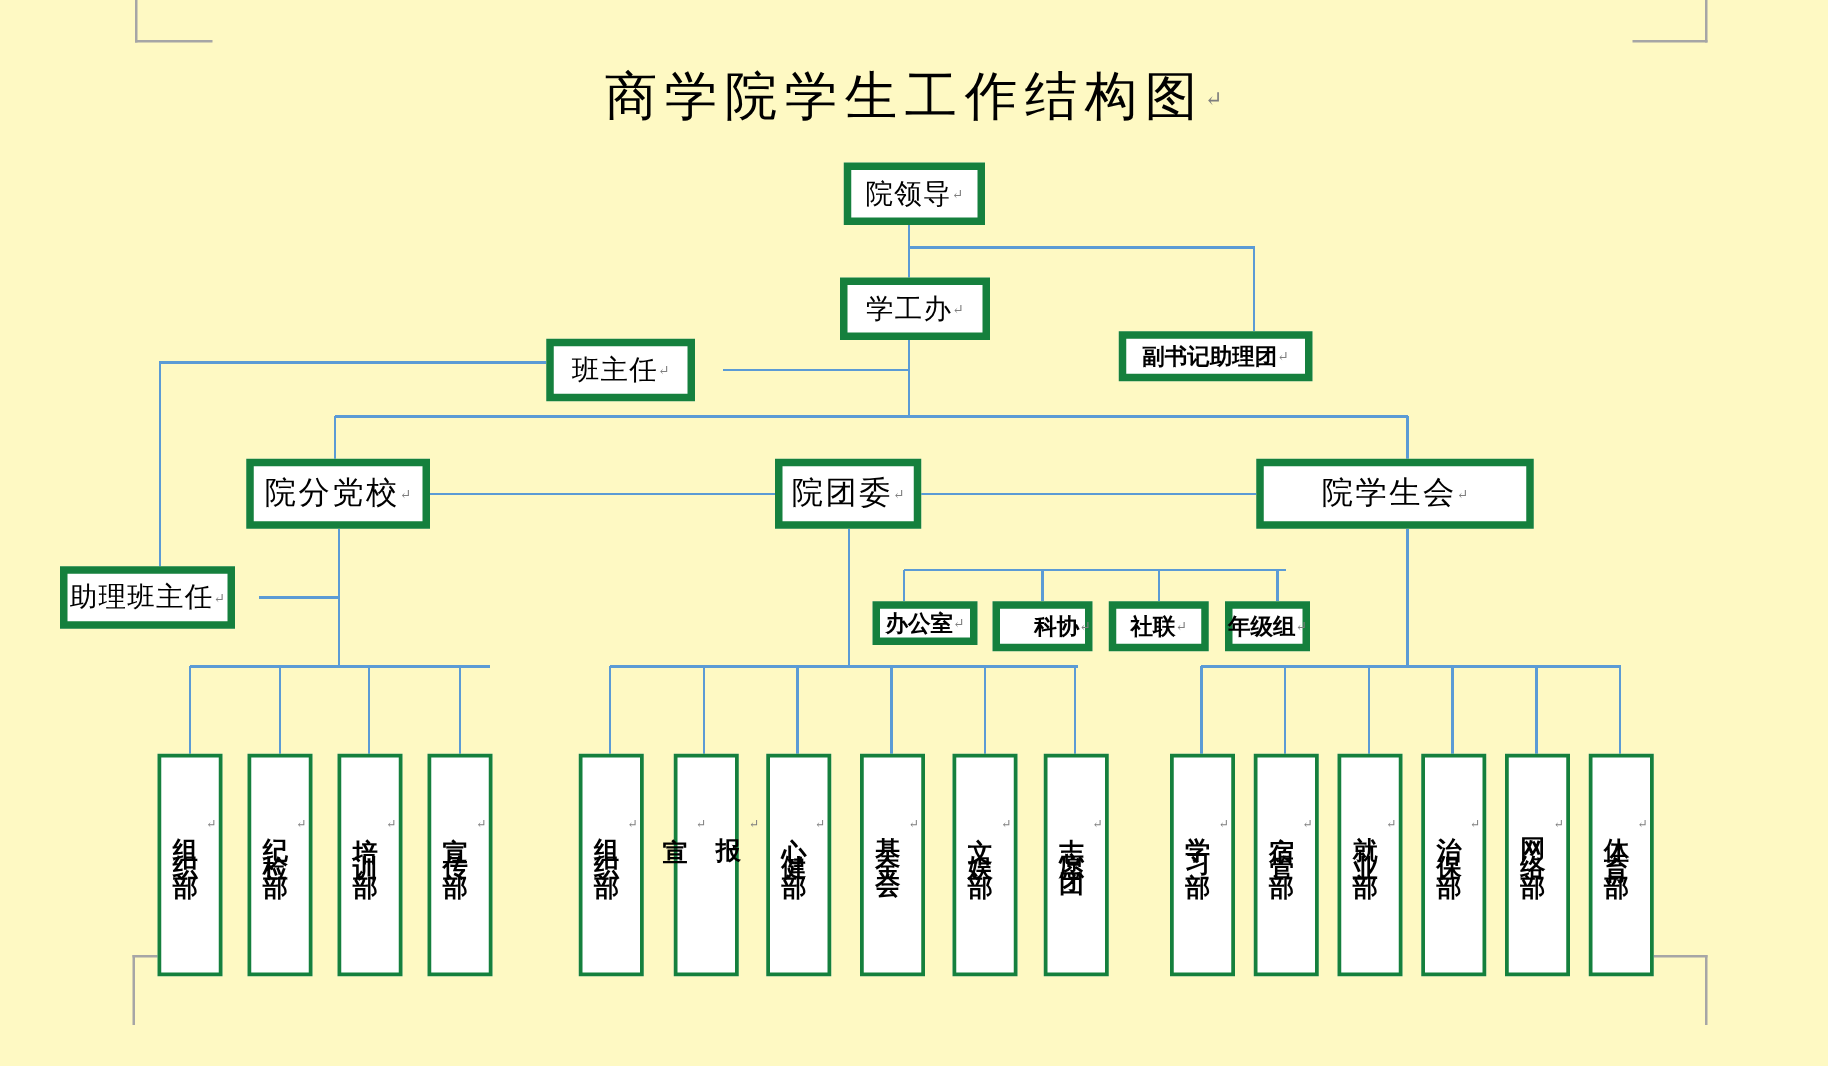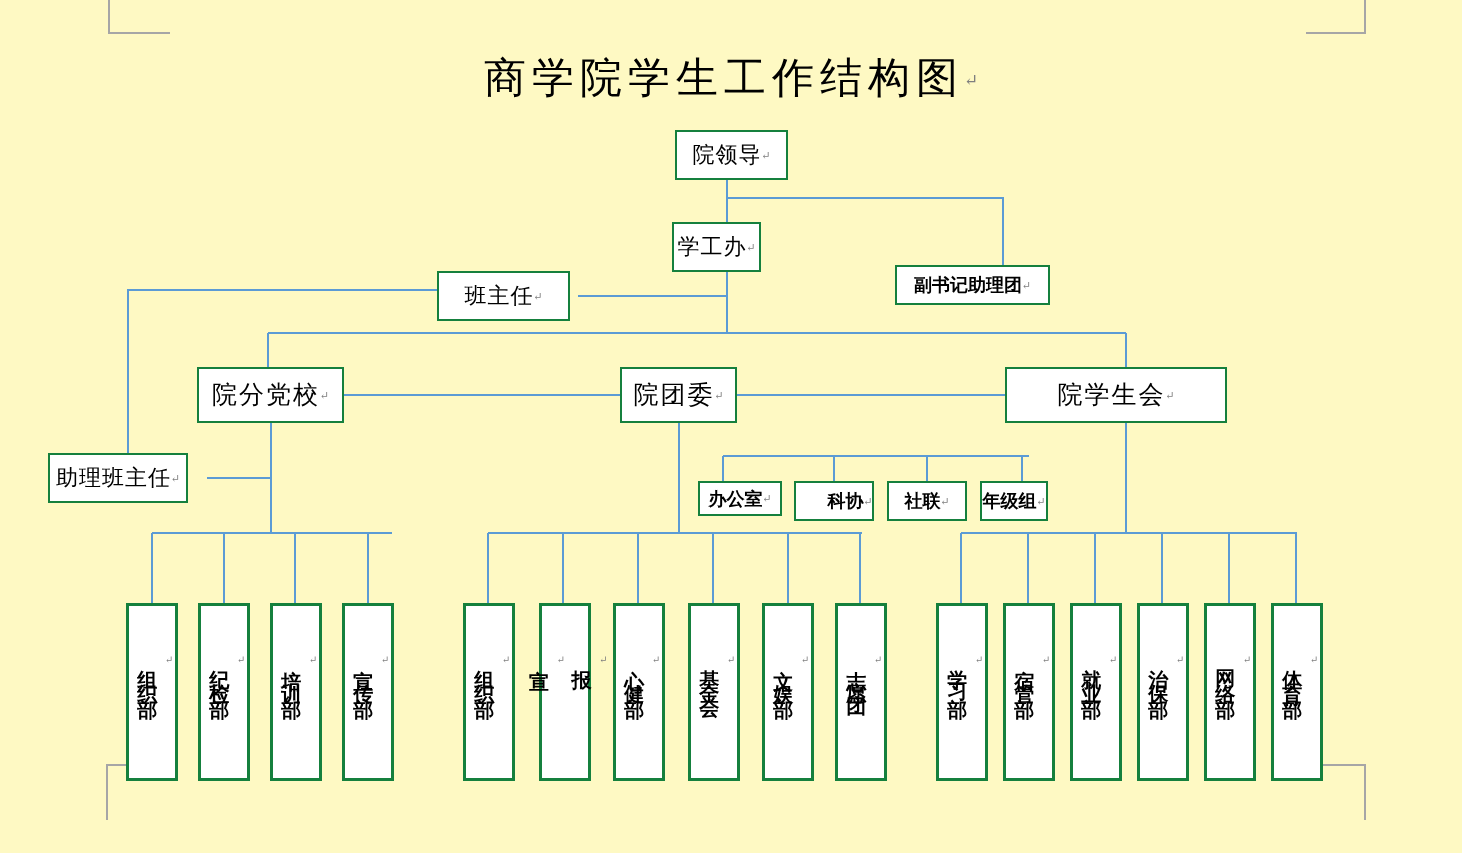--- a/index.html
+++ b/index.html
@@ -56,21 +56,21 @@
     left: 0;
     top: 0;
     width: 1462px;
     height: 853px;
   }
 
   
   .node {
     position: absolute;
     box-sizing: border-box;
-    border: 2px solid #15803d;
+    border: 6px solid #15803d;
     background: #ffffff;
     color: #000000;
     display: flex;
     align-items: center;
     justify-content: center;
     text-align: center;
   }
   .node .label {
     white-space: pre;
   }
@@ -185,31 +185,31 @@
       <path d="M1229,533 L1229,603"></path>
       <path d="M1296,533 L1296,603"></path>
     </g>
   </svg>
 
   <div class="node h" style="left:675px; top:130px; width:113px; height:50px;">
     <span class="label">院领导</span>
       <span class="pilcrow">↵</span>
   </div>
 
-  <div class="node h" style="left:672px; top:222px; width:89px; height:50px;">
+  <div class="node h" style="left:672px; top:222px; width:120px; height:50px;">
     <span class="label">学工办</span>
       <span class="pilcrow">↵</span>
   </div>
 
   <div class="node h small" style="left:895px; top:265px; width:155px; height:40px;">
     <span class="label">副书记助理团</span>
       <span class="pilcrow">↵</span>
   </div>
 
-  <div class="node h" style="left:437px; top:271px; width:133px; height:50px;">
+  <div class="node h" style="left:437px; top:271px; width:119px; height:50px;">
     <span class="label">班主任</span>
       <span class="pilcrow">↵</span>
   </div>
 
   <div class="node h big" style="left:197px; top:367px; width:147px; height:56px;">
     <span class="label">院分党校</span>
       <span class="pilcrow">↵</span>
   </div>
 
   <div class="node h big" style="left:620px; top:367px; width:117px; height:56px;">

